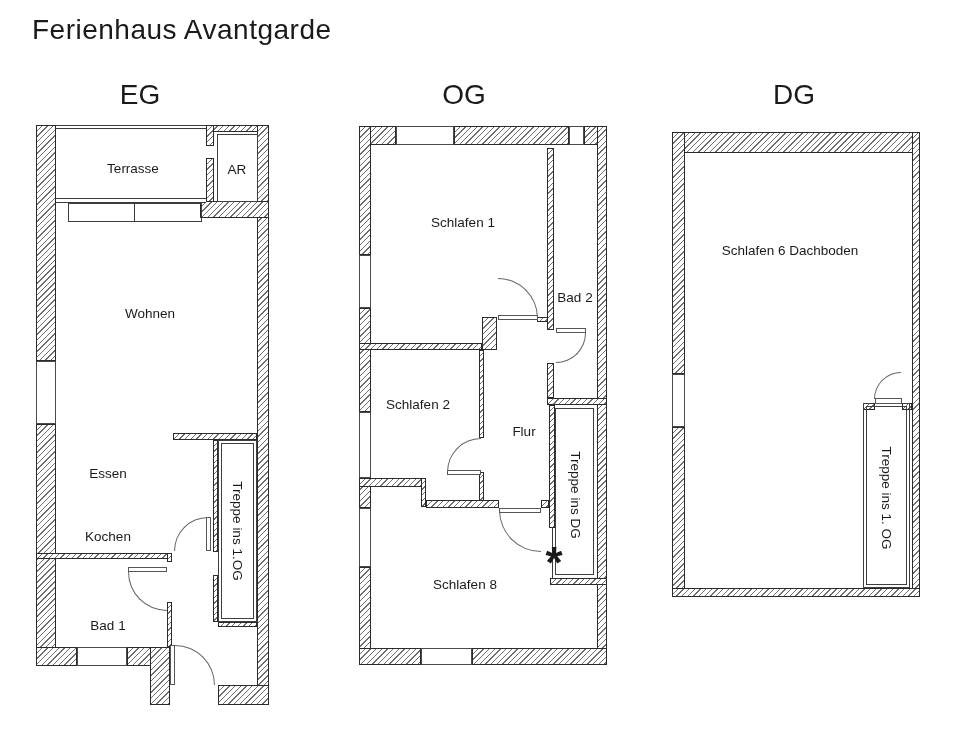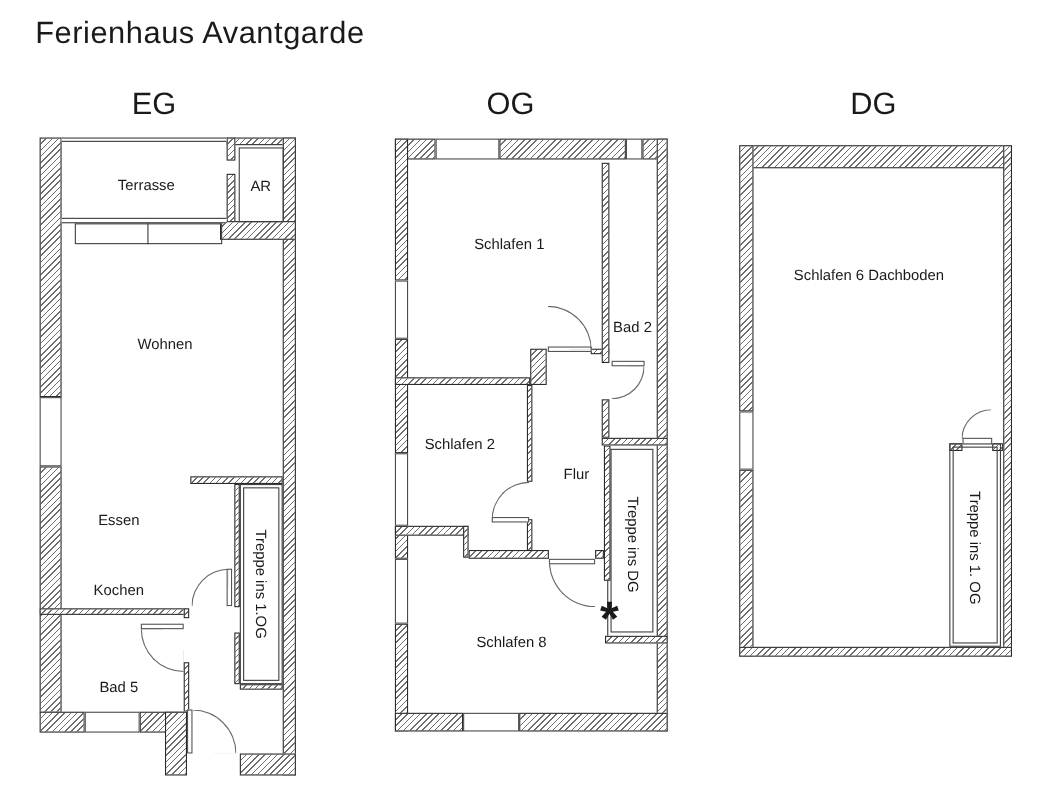--- a/index.html
+++ b/index.html
@@ -80,21 +80,21 @@
     <div class="leaf" style="left:170px;top:392px;width:5px;height:34px;"></div>
     <div class="arc arc-tl" style="left:138px;top:392px;width:34px;height:34px;"></div>
     <div class="leaf" style="left:134px;top:520px;width:5px;height:40px;"></div>
     <div class="arc arc-tr" style="left:139px;top:520px;width:40px;height:40px;"></div>
 
     <div class="rl" style="left:97px;top:43px;">Terrasse</div>
     <div class="rl" style="left:201px;top:44px;">AR</div>
     <div class="rl" style="left:114px;top:188px;">Wohnen</div>
     <div class="rl" style="left:72px;top:348px;">Essen</div>
     <div class="rl" style="left:72px;top:411px;text-align:right;">Kochen</div>
-    <div class="rl" style="left:72px;top:500px;">Bad 5</div>
+    <div class="rl" style="left:72px;top:500px;">Bad 1</div>
     <div class="rlv" style="left:201px;top:406px;">Treppe ins 1.OG</div>
   </div>
 
   <div class="plan" style="left:359px;top:126px;width:244px;height:539px;">
 
     <div class="w" style="left:0px;top:0px;width:37px;height:19px;"></div>
     <div class="win" style="left:37px;top:0px;width:58px;height:19px;"></div>
     <div class="w" style="left:95px;top:0px;width:115px;height:19px;"></div>
     <div class="win" style="left:210px;top:0px;width:15px;height:19px;"></div>
     <div class="w" style="left:225px;top:0px;width:23px;height:19px;"></div>

